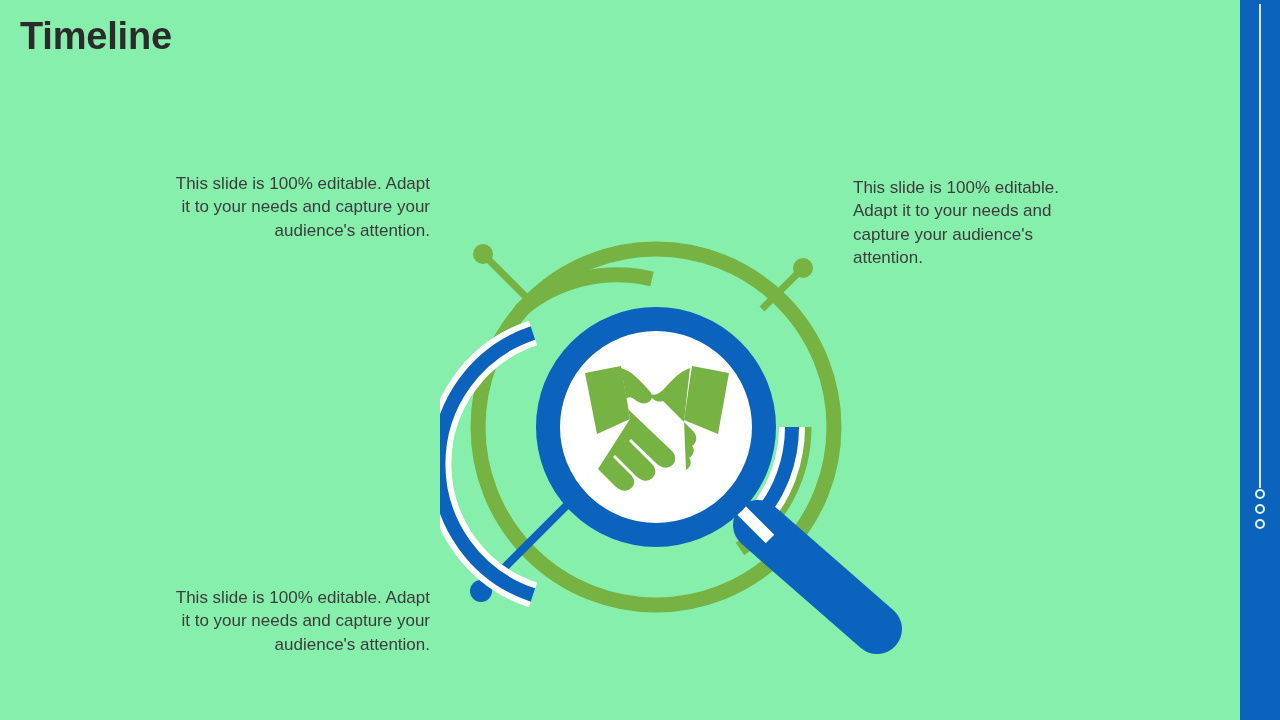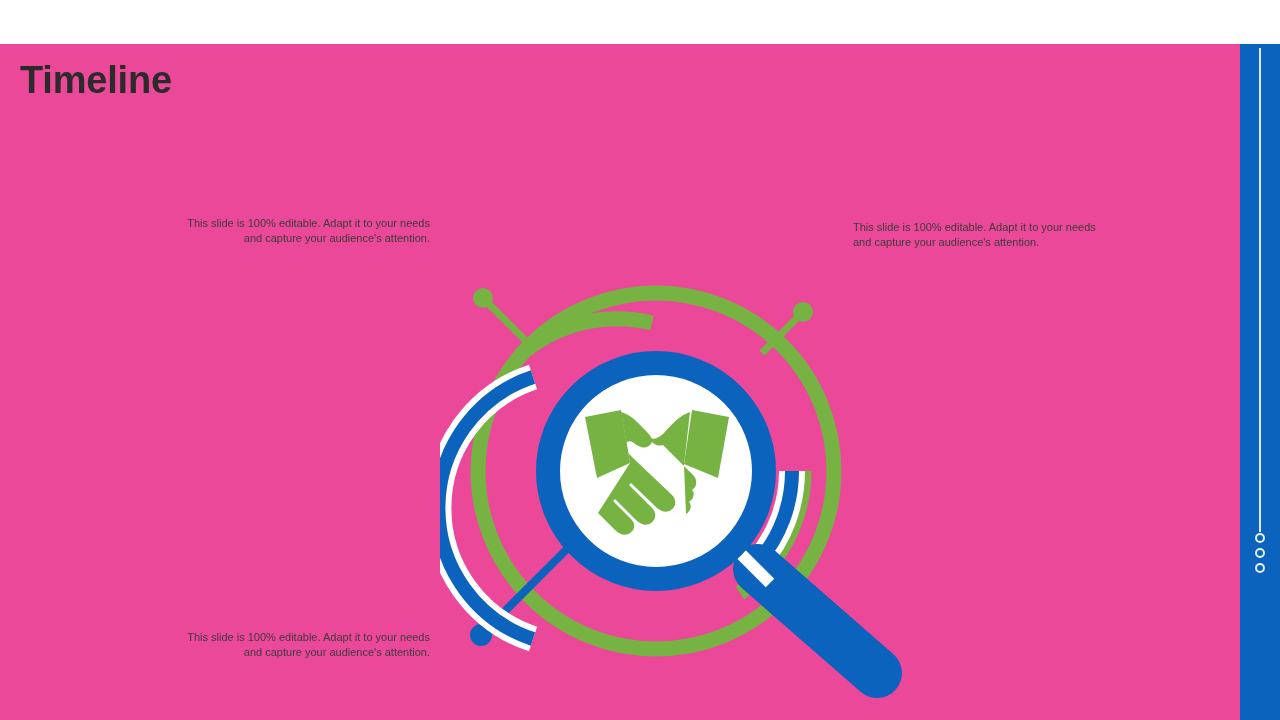--- a/index.html
+++ b/index.html
@@ -11,41 +11,40 @@
     height: 720px;
     background: #ffffff;
     font-family: "Liberation Sans", sans-serif;
     overflow: hidden;
     position: relative;
   }
 
   .slide {
     position: absolute;
     inset: 0;
-    background: #ec4899;
-    margin-top: 44px;
+    background: #86efac;
   }
 
   
   .page-title {
     position: absolute;
     left: 20px;
     top: 16px;
     font-size: 38px;
     font-weight: bold;
     color: #2b2b2b;
     letter-spacing: -0.2px;
     line-height: 1.1;
     white-space: nowrap;
   }
 
   
   .text-block {
     position: absolute;
-    font-size: 11px;
+    font-size: 17px;
     line-height: 1.37;
     color: #3c3c3c;
   }
   .text-block.align-right { text-align: right; }
   .text-block.align-left  { text-align: left; }
 
   #callout-top-left {
     left: 168px;
     top: 172px;
     width: 262px;

